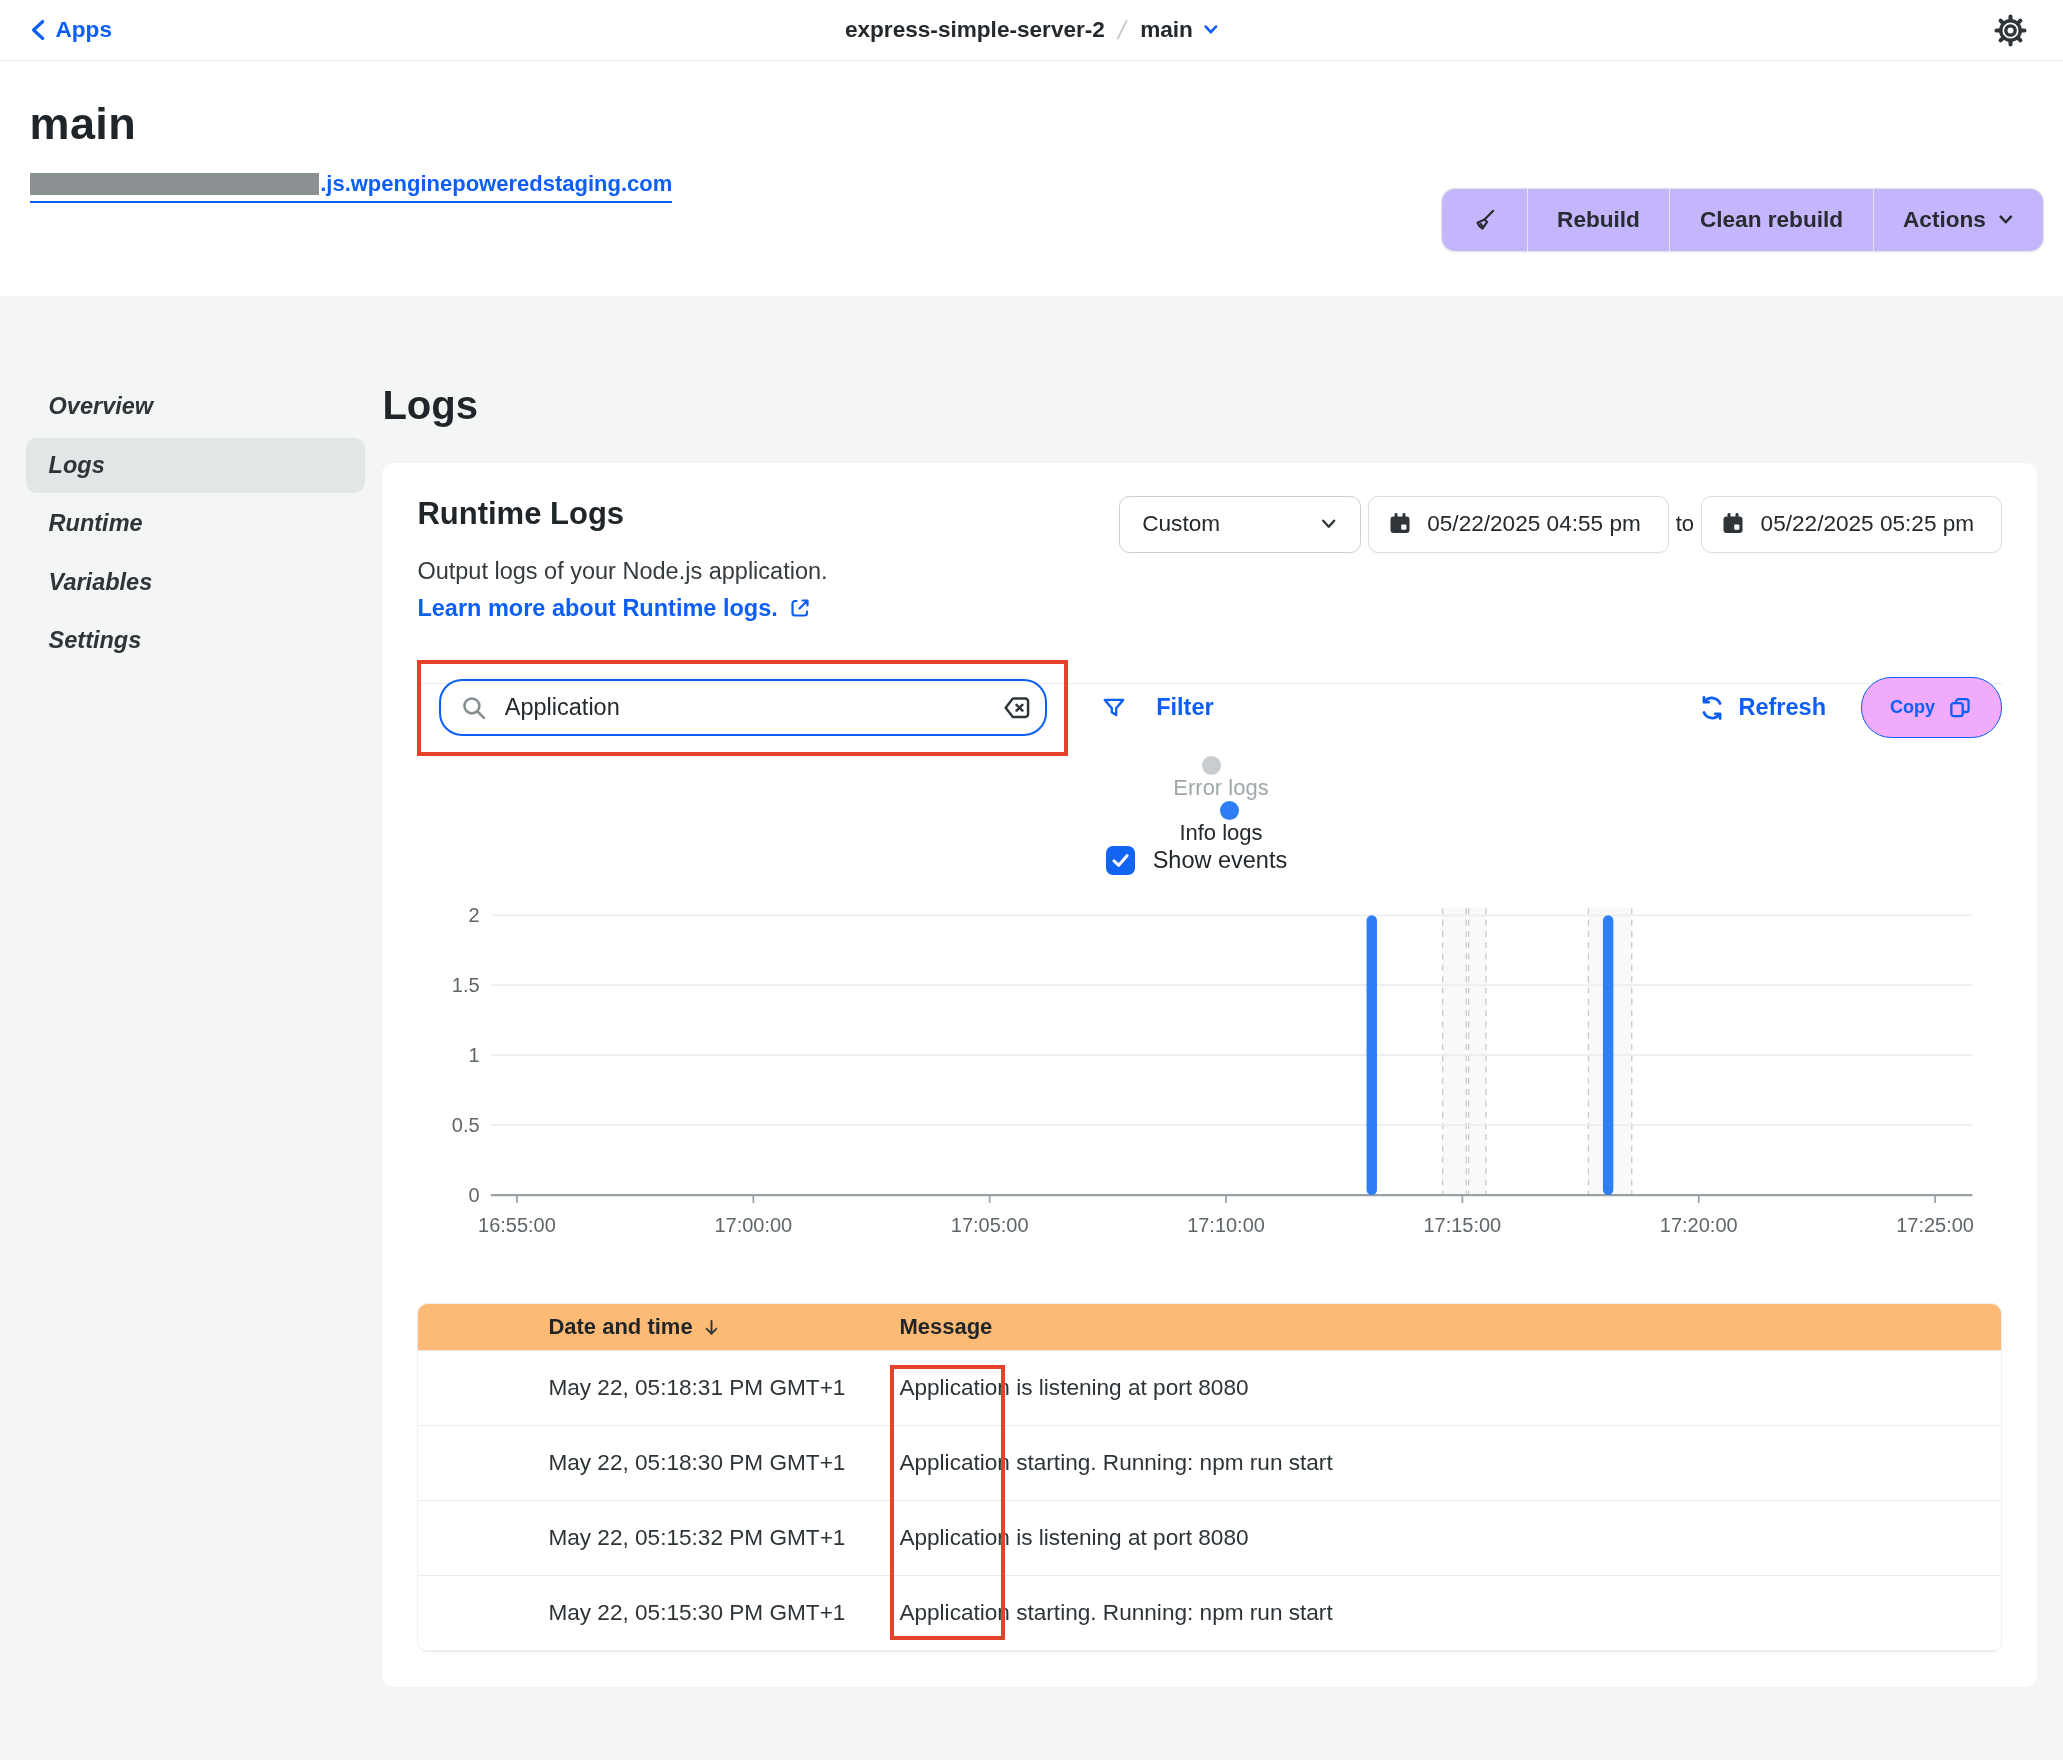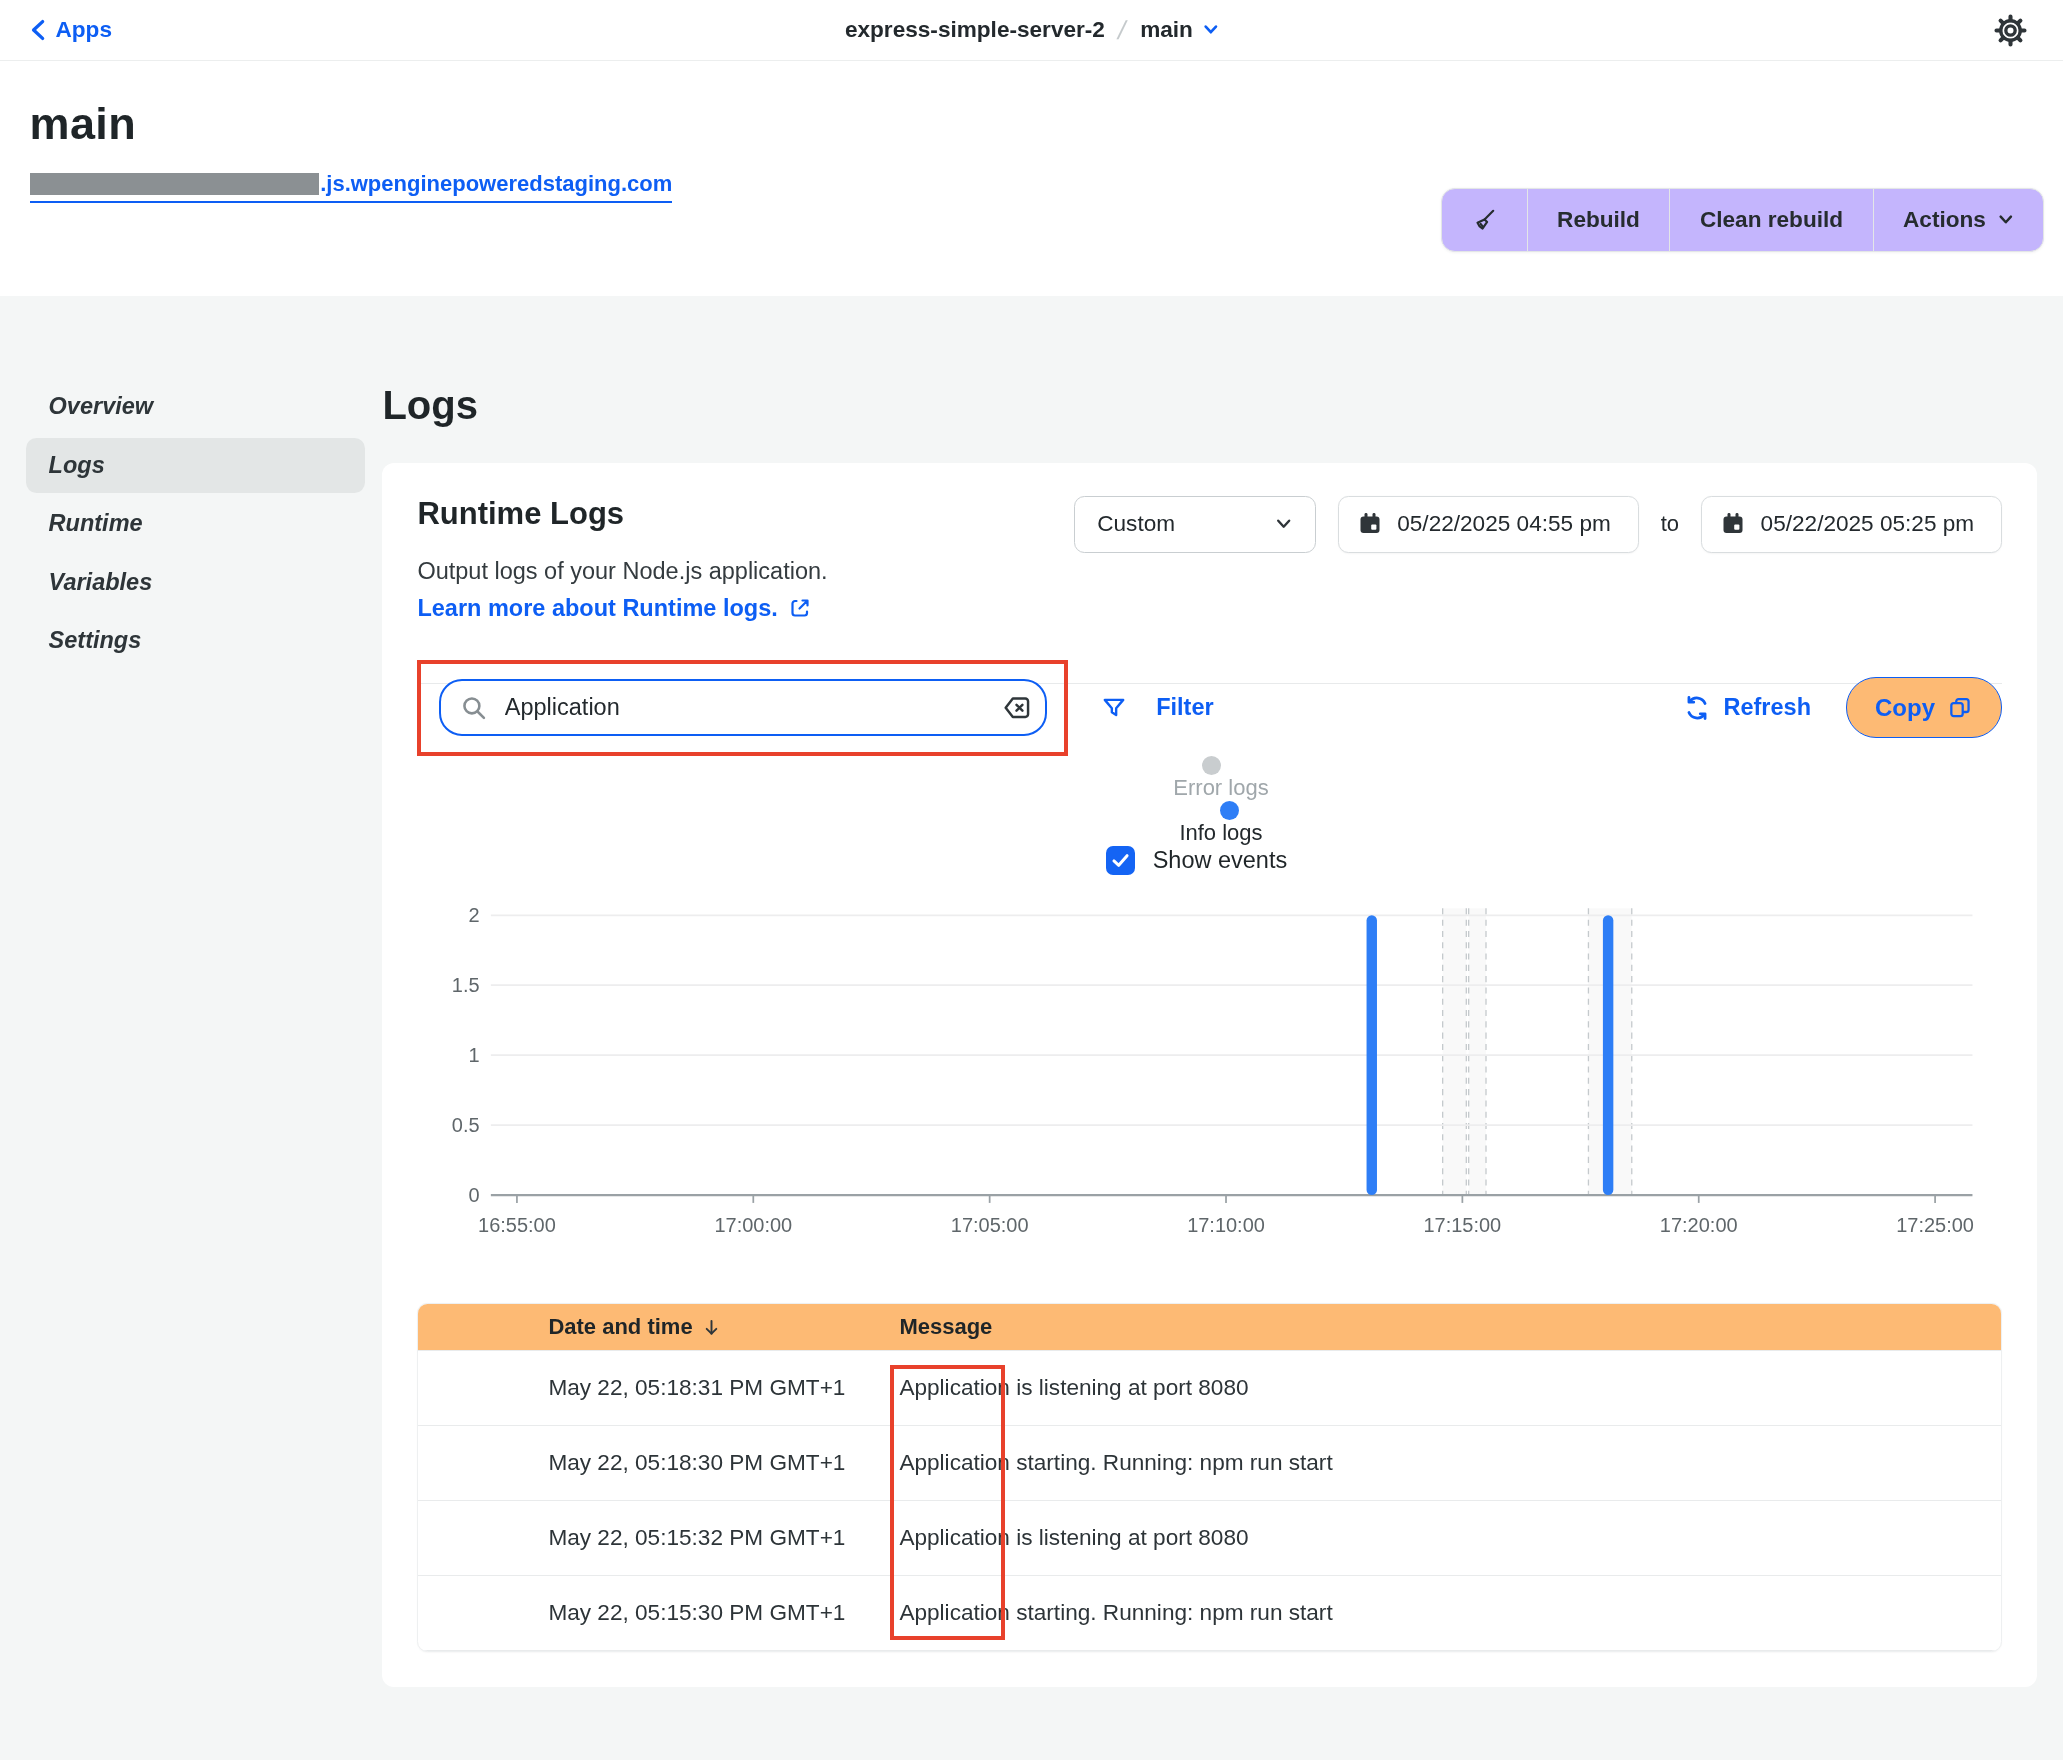--- a/index.html
+++ b/index.html
@@ -53,21 +53,21 @@
     height:6px; background:#0d5ef4; border-radius:3.5px; }
 
   
   .card { background:#fff; border-radius:12px; margin-top:35px; padding:33px 35px 35px;
     position:relative; }
   .card-head { display:flex; justify-content:space-between; align-items:flex-start; }
   .card-title { font-size:31px; font-weight:bold; color:#1f2528; margin-bottom:26px; }
   .card-desc { font-size:23.5px; color:#343b3f; margin-bottom:10.4px; }
   .learn-link { display:inline-flex; align-items:center; gap:10.4px; color:#0d5ef4;
     font-size:23.5px; font-weight:bold; text-decoration:none; cursor:pointer; }
-  .range-controls { display:flex; align-items:center; gap:22px; }
+  .range-controls { display:flex; align-items:center; gap:7px; }
   .select-box { display:flex; align-items:center; justify-content:space-between;
     width:242px; height:57px; padding:0 22.6px; border:1.3px solid #c9ced1; border-radius:10.4px;
     background:#fff; font-size:22.6px; color:#23292d; cursor:pointer; font-family:inherit; }
   .date-box { display:flex; align-items:center; gap:15.6px; width:301px; height:57px;
     padding:0 19px; border:1.3px solid #d9dddf; border-radius:10.4px; background:#fff;
     font-size:22.6px; color:#23292d; box-shadow:0 0.9px 1.7px rgba(0,0,0,.04); cursor:pointer; }
   .to-label { font-size:22px; color:#23292d; }
 
   .card-divider { height:0.9px; background:#e8eaeb; margin-top:61px; }
 
@@ -77,22 +77,22 @@
   .search-input { width:100%; height:100%; border:2.2px solid #0d5ef4; border-radius:23px;
     padding:0 61px 0 64px; font-size:23.5px; color:#23292d; font-family:inherit; outline:none; }
   .search-glass { position:absolute; left:21px; top:14.8px; }
   .clear-btn { position:absolute; right:15.6px; top:14px; background:none; border:none; cursor:pointer; }
   .filter-btn { display:flex; align-items:center; gap:29px; margin-left:33px; background:none;
     border:none; color:#0d5ef4; font-size:23.5px; font-weight:bold; cursor:pointer; font-family:inherit; }
   .flex-spacer { flex:1; }
   .refresh-btn { display:flex; align-items:center; gap:12px; background:none; border:none;
     color:#0d5ef4; font-size:23.5px; font-weight:bold; cursor:pointer; margin-right:35px; font-family:inherit; }
   .copy-btn { display:flex; align-items:center; gap:12px; height:61px; padding:0 28px;
-    background:#fdba74; border:1.7px solid #0d5ef4; border-radius:30px; color:#0d5ef4;
-    font-size:24px; font-weight:bold; cursor:pointer; font-family:inherit; }
+    background:#f0abfc; border:1.7px solid #0d5ef4; border-radius:30px; color:#0d5ef4;
+    font-size:18px; font-weight:bold; cursor:pointer; font-family:inherit; }
 
   .legend-row { display:flex; align-items:center; padding-left:22.6px;flex-direction:column; }
   .dot { width:19px; height:19px; border-radius:50%; margin-right:19px; }
   .dot.gray { background:#c9cdcf; }
   .dot.blue { background:#2e7ef6; margin-left:37px; }
   .legend-label { font-size:22px; }
   .legend-label.muted { color:#a0a7ab; }
   .legend-label.dark { color:#23292d; }
   .show-events { display:flex; align-items:center; gap:17.4px; cursor:pointer; margin-right:49px; }
   .checkbox { width:29.5px; height:29.5px; border-radius:7px; background:#1464f4;

